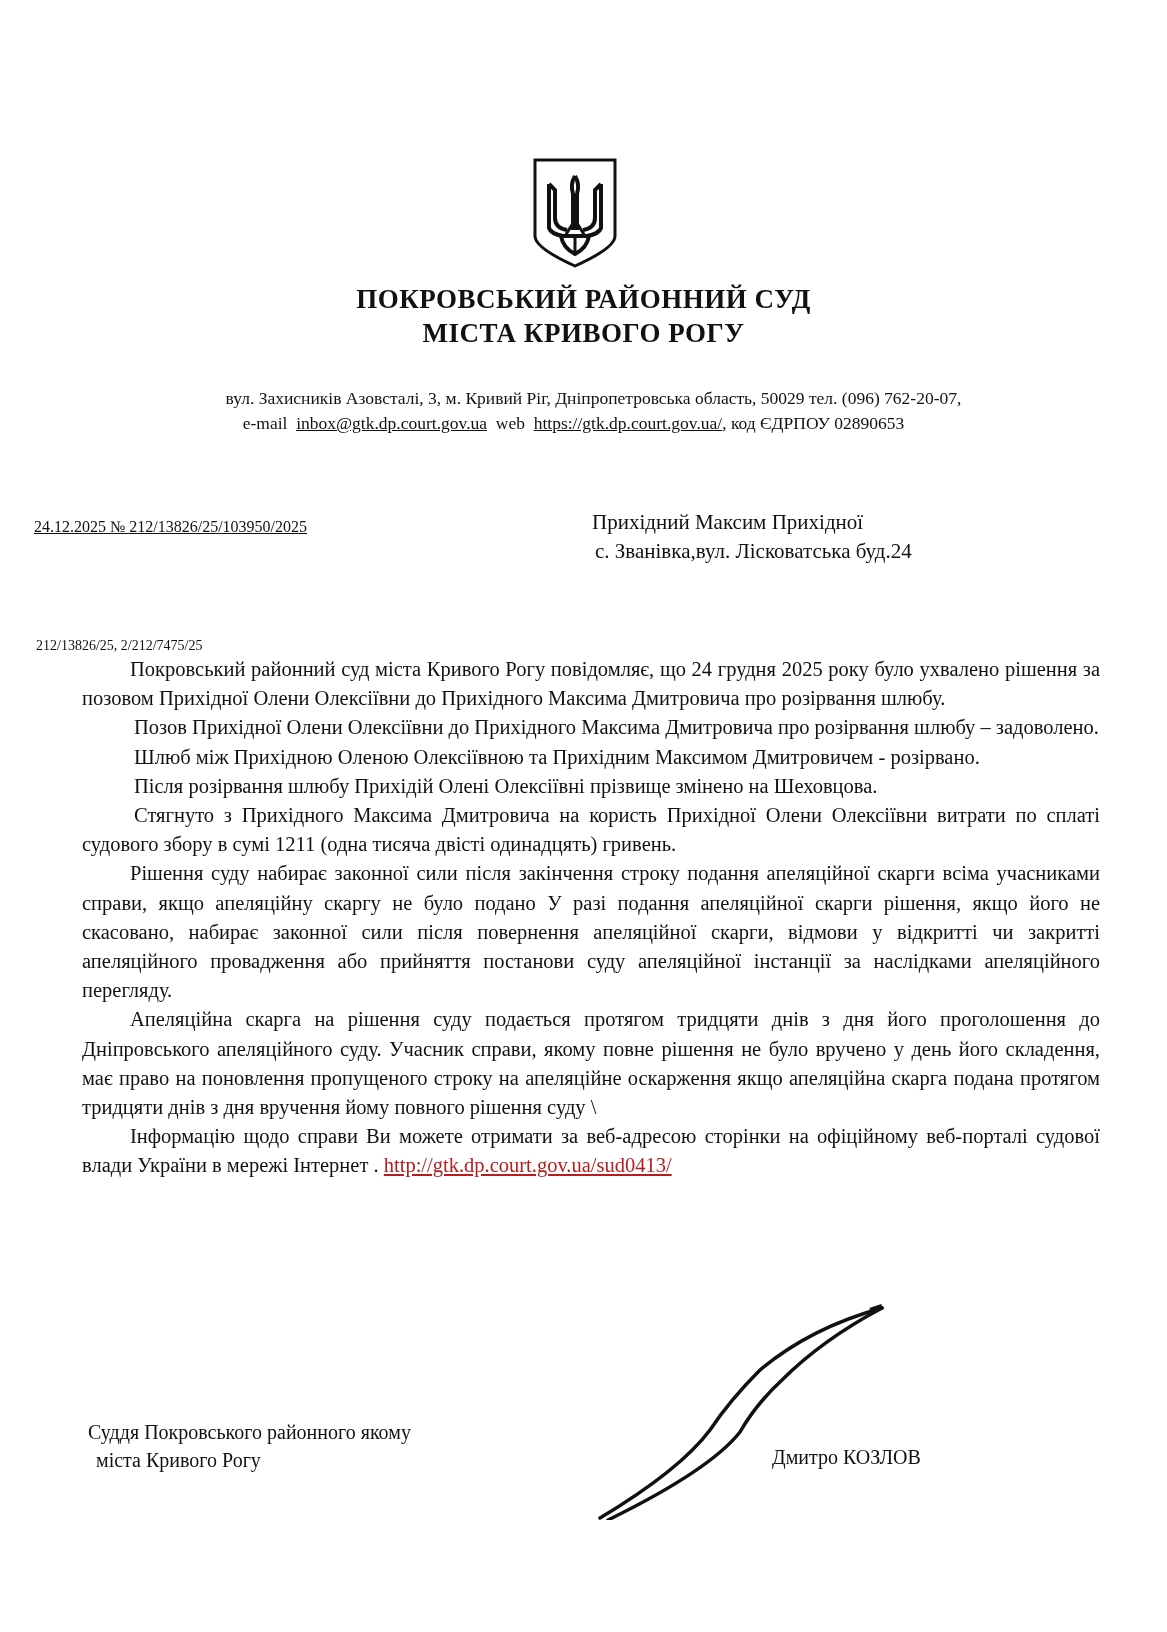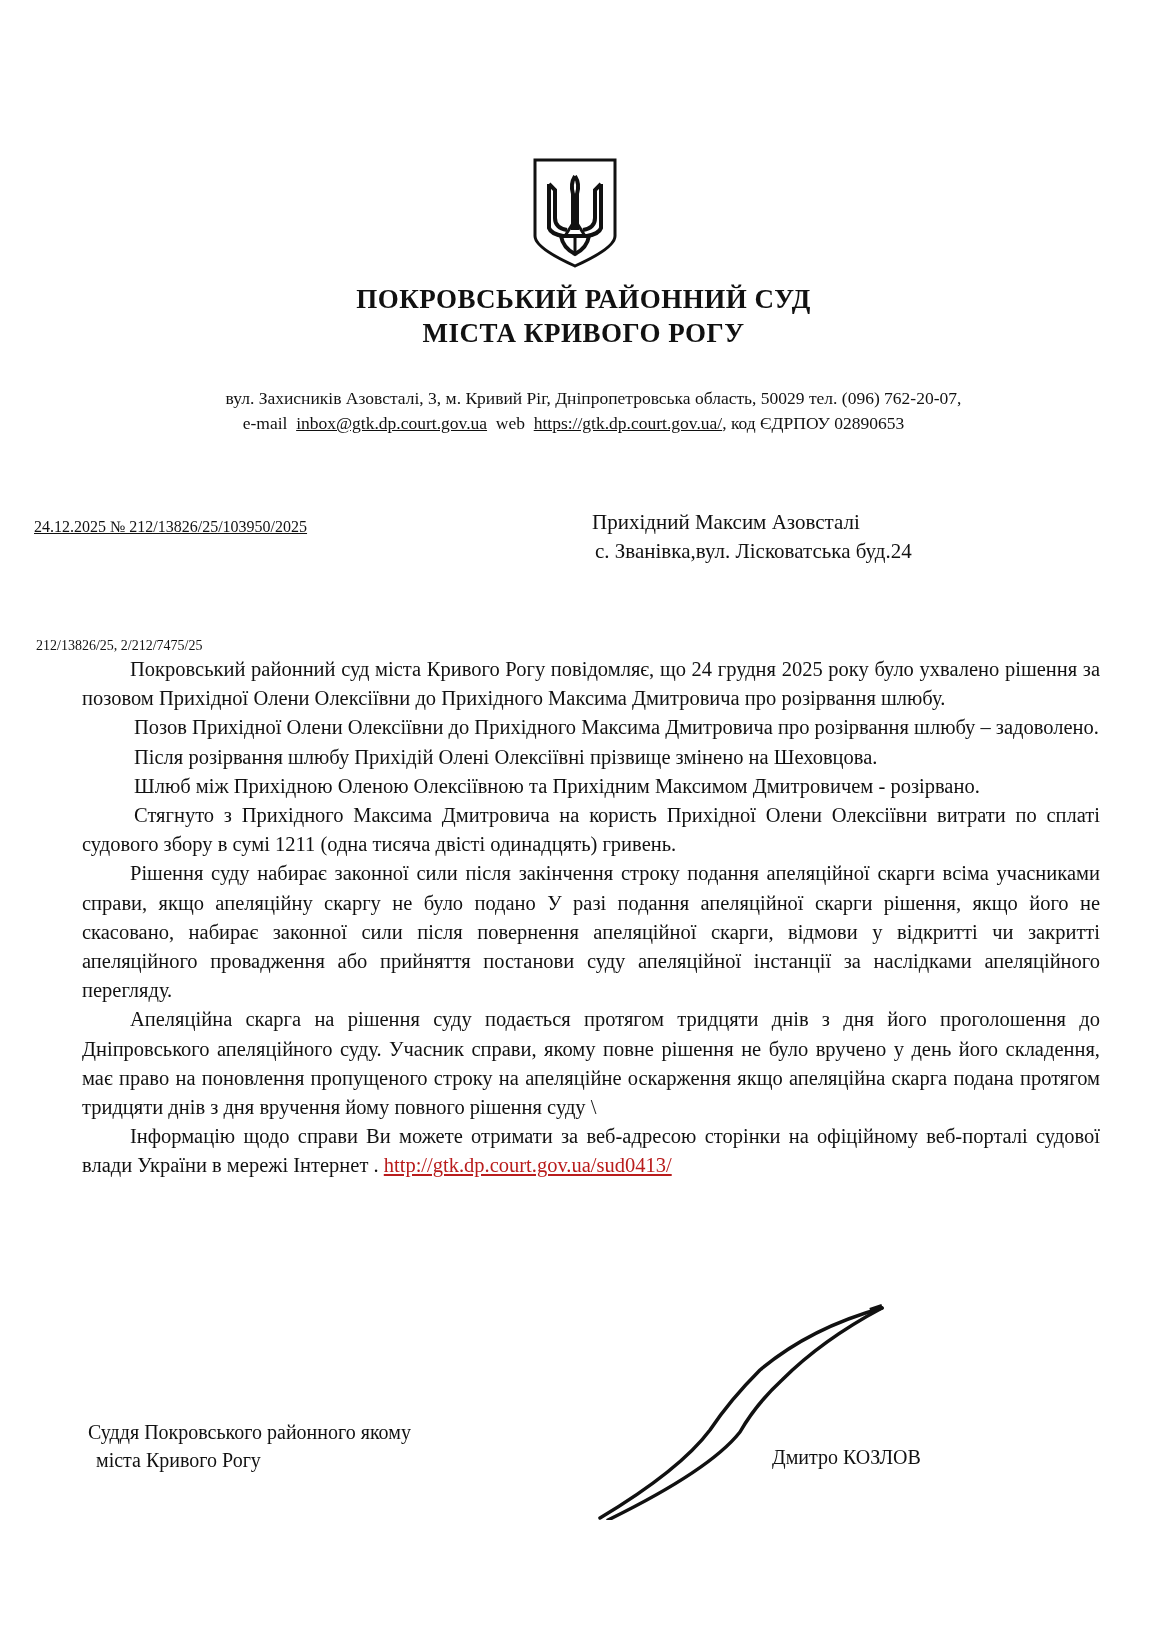--- a/index.html
+++ b/index.html
@@ -82,29 +82,29 @@
     <span>e-mail</span>&nbsp;
     <u>inbox@gtk.dp.court.gov.ua</u>&nbsp;
     <span>web</span>&nbsp;
     <u>https://gtk.dp.court.gov.ua/</u><span>, код ЄДРПОУ 02890653</span>
   </div>
 
   <div class="ref-line">24.12.2025 № 212/13826/25/103950/2025</div>
   <div class="case-nums">212/13826/25, 2/212/7475/25</div>
 
   <div class="recipient">
-    <div class="r1">Прихідний Максим Азовсталі</div>
+    <div class="r1">Прихідний Максим Прихідної</div>
     <div class="r3">с. Званівка,вул. Лісковатська буд.24</div>
   </div>
 
   <div class="body-text">
     <p>Покровський  районний суд міста Кривого Рогу повідомляє, що 24 грудня 2025 року було ухвалено рішення за позовом Прихідної Олени Олексіївни до Прихідного Максима Дмитровича про розірвання шлюбу.</p>
     <p class="ind2">Позов Прихідної Олени Олексіївни до Прихідного Максима Дмитровича про розірвання шлюбу – задоволено.</p>
+    <p class="ind2">Шлюб між Прихідною Оленою Олексіївною та Прихідним Максимом Дмитровичем - розірвано.</p>
     <p class="ind2">Після розірвання шлюбу Прихідій Олені Олексіївні  прізвище змінено на Шеховцова.</p>
-    <p class="ind2">Шлюб між Прихідною Оленою Олексіївною та Прихідним Максимом Дмитровичем - розірвано.</p>
     <p class="ind2">Стягнуто з Прихідного Максима Дмитровича на користь Прихідної Олени Олексіївни витрати по сплаті судового збору в сумі 1211 (одна тисяча двісті одинадцять) гривень.</p>
     <p>Рішення суду набирає законної сили після закінчення строку подання апеляційної скарги всіма учасниками справи, якщо апеляційну скаргу не було подано  У разі подання апеляційної скарги рішення, якщо його не скасовано, набирає законної сили після повернення апеляційної скарги, відмови у відкритті чи закритті апеляційного провадження або прийняття постанови суду апеляційної інстанції за наслідками апеляційного перегляду.</p>
     <p>Апеляційна скарга на рішення суду подається протягом тридцяти днів з дня його проголошення до Дніпровського апеляційного суду. Учасник справи, якому повне рішення не було вручено у день його складення, має право на поновлення пропущеного строку на апеляційне оскарження якщо апеляційна скарга подана протягом тридцяти днів з дня вручення йому повного рішення суду \</p>
     <p><span>Інформацію щодо справи Ви можете отримати за веб-адресою сторінки на офіційному веб-порталі судової влади України в мережі Інтернет . </span><a>http://gtk.dp.court.gov.ua/sud0413/</a></p>
   </div>
 
   <svg class="signature" viewBox="0 0 360 220">
     <path d="M322 8 Q250 28 200 70 Q170 100 150 130 Q120 170 40 218" fill="none" stroke="#111" stroke-width="3.5" stroke-linecap="round"></path>
     <path d="M322 8 Q262 40 222 80 Q196 104 180 132 Q150 170 48 220" fill="none" stroke="#111" stroke-width="3.5" stroke-linecap="round"></path>
     <path d="M310 10 L322 6" fill="none" stroke="#111" stroke-width="4"></path>

